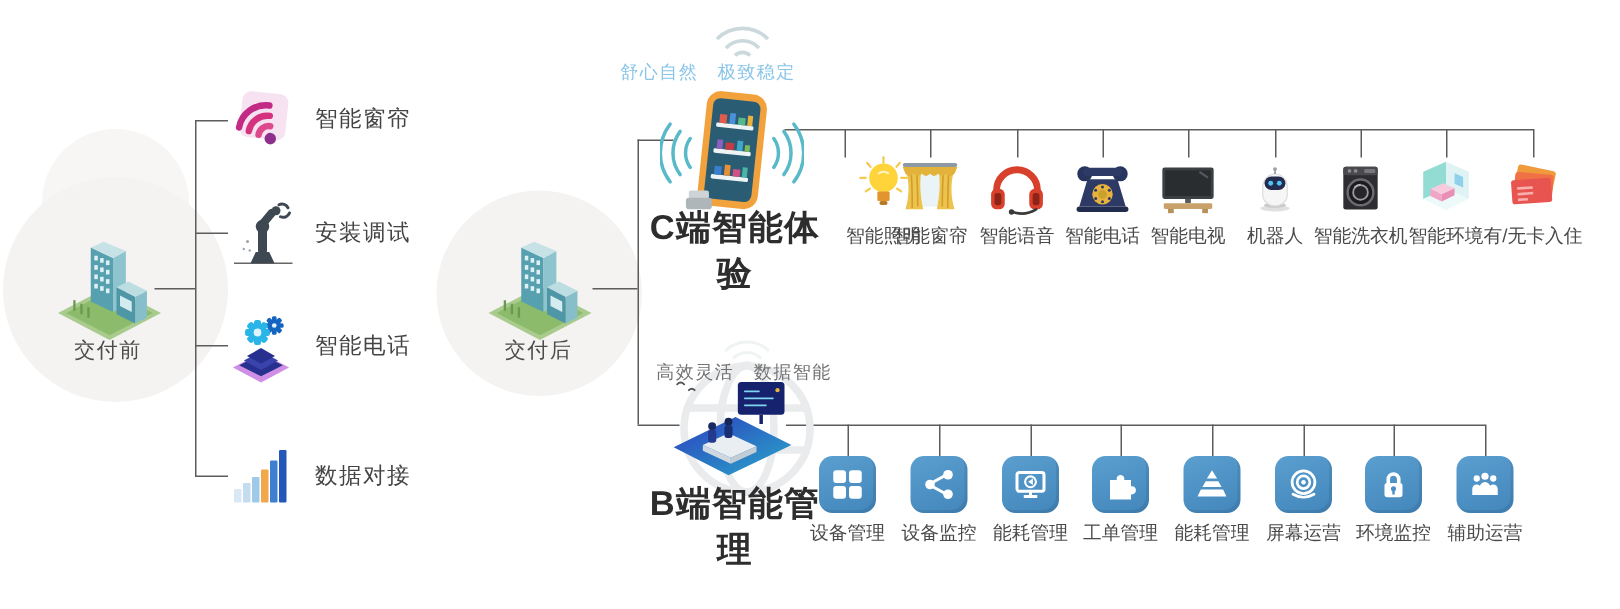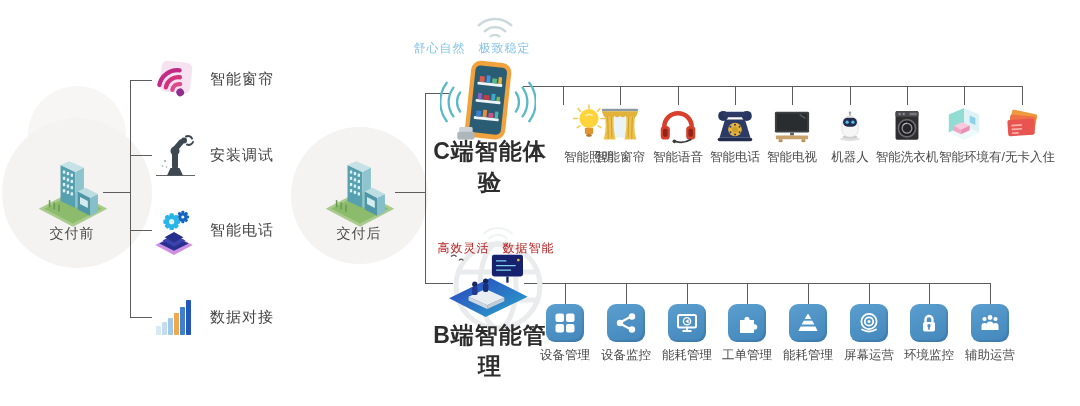--- a/index.html
+++ b/index.html
@@ -11,21 +11,21 @@
   .blob.lite { background:#f7f6f4; }
 
   .line { position:absolute; background:#5c5c5c; }
   .line.h { height:1px; }
   .line.v { width:1px; }
 
   .node-label { position:absolute; font-size:14px; color:#4a4a4a; text-align:center; letter-spacing:1px; }
   .branch-title { position:absolute; font-size:23px; font-weight:600; color:#2d2d2d; text-align:center; letter-spacing:1px; }
   .tagline { position:absolute; font-size:12px; text-align:center; letter-spacing:1px; white-space:nowrap; }
   .tagline.c { color:#8ac4e8; }
-  .tagline.b { color:#b91c1c; }
+  .tagline.b { color:#737373; }
 
   .left-item-icon { position:absolute; width:52px; height:52px; display:flex; align-items:center; justify-content:center; }
   .left-item-label { position:absolute; font-size:15px; color:#444; letter-spacing:1px; white-space:nowrap; }
 
   .icon-col { position:absolute; width:84px; display:flex; flex-direction:column; align-items:center; }
   .icon-col .pic { height:40px; display:flex; align-items:flex-end; justify-content:center; }
   .icon-col .cap { margin-top:5px; font-size:12.5px; color:#4a4a4a; white-space:nowrap; }
 
   .bsq { width:38px; height:38px; border-radius:9px;
          background:linear-gradient(160deg,#5b9fd0 0%,#4286bb 100%);

